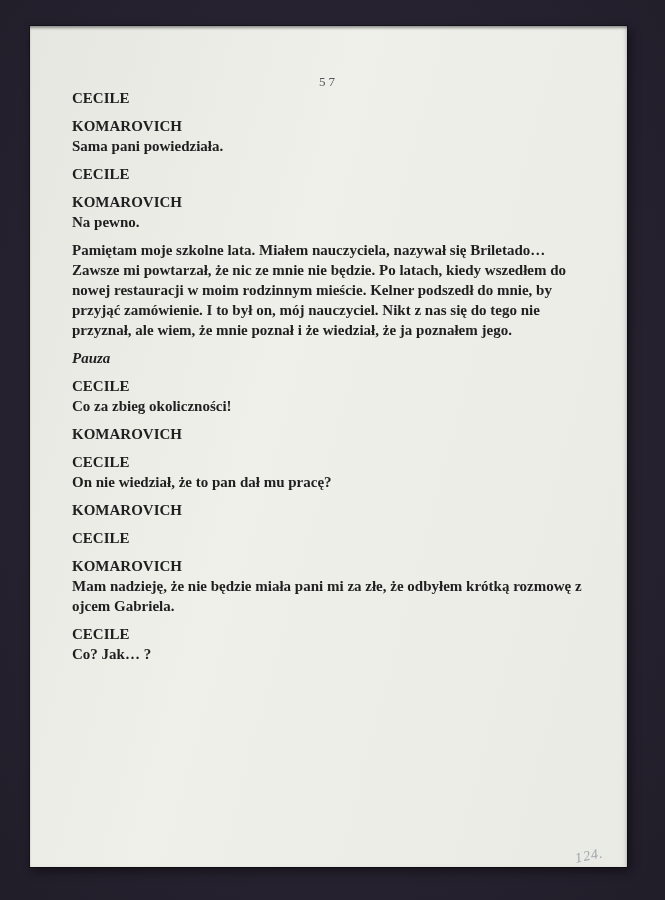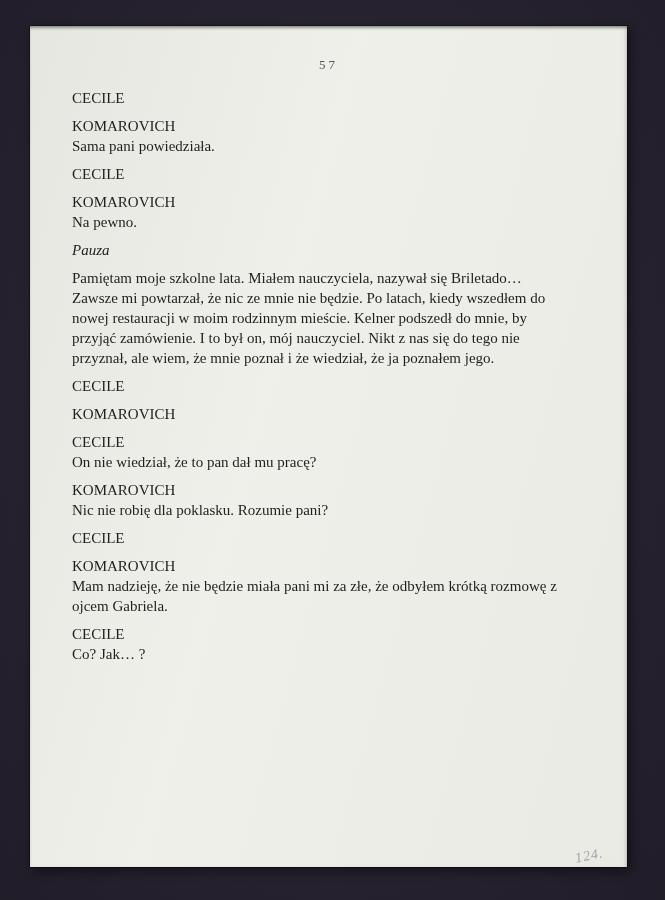--- a/index.html
+++ b/index.html
@@ -24,33 +24,34 @@
     background:var(--paper);
     background-image:linear-gradient(105deg, rgba(0,0,0,0.035), rgba(255,255,255,0.04) 40%, rgba(0,0,0,0.02));
     box-shadow:
       0 0 0 1px rgba(0,0,0,0.35),
       3px 4px 10px rgba(0,0,0,0.45),
       inset 0 3px 3px -1px rgba(0,0,0,0.38),
       inset -3px 0 5px -2px rgba(0,0,0,0.14);
   }
   .page-number{
     position:absolute;
-    top:31px; left:0; width:100%;
+    top:48px; left:0; width:100%;
     text-align:center;
     font-size:13px;
     letter-spacing:3px;
     color:var(--ink-light);
   }
   .script-blocks{
     position:absolute;
     left:42px; top:62px;
     width:548px;
     color:var(--ink);
     font-size:15px;
     line-height:20px;
+    font-weight:bold;
   }
   .block{margin-bottom:8px;}
   .speaker{white-space:pre-line;}
   .lines{white-space:pre-line;}
   .block.stage .lines{font-style:italic;}
   .handwritten{
     position:absolute;
     left:545px; top:822px;
     font-size:14px;
     font-style:italic;
@@ -73,43 +74,43 @@
         <div class="speaker">KOMAROVICH</div>
         <div class="lines">Sama pani powiedziała.</div>
       </div>
       <div class="block dialogue">
         <div class="speaker">CECILE</div>
       </div>
       <div class="block dialogue">
         <div class="speaker">KOMAROVICH</div>
         <div class="lines">Na pewno.</div>
       </div>
-      <div class="block stage">
-        <div class="lines">Pauza</div>
-      </div>
       <div class="block monologue">
         <div class="lines">Pamiętam moje szkolne lata. Miałem nauczyciela, nazywał się Briletado…
 Zawsze mi powtarzał, że nic ze mnie nie będzie. Po latach, kiedy wszedłem do
 nowej restauracji w moim rodzinnym mieście. Kelner podszedł do mnie, by
 przyjąć zamówienie. I to był on, mój nauczyciel. Nikt z nas się do tego nie
 przyznał, ale wiem, że mnie poznał i że wiedział, że ja poznałem jego.</div>
       </div>
+      <div class="block stage">
+        <div class="lines">Pauza</div>
+      </div>
       <div class="block dialogue">
         <div class="speaker">CECILE</div>
+        <div class="lines">Co za zbieg okoliczności!</div>
       </div>
       <div class="block dialogue">
         <div class="speaker">KOMAROVICH</div>
       </div>
       <div class="block dialogue">
         <div class="speaker">CECILE</div>
         <div class="lines">On nie wiedział, że to pan dał mu pracę?</div>
       </div>
       <div class="block dialogue">
         <div class="speaker">KOMAROVICH</div>
-        <div class="lines">Nic nie robię dla poklasku. Rozumie pani?</div>
       </div>
       <div class="block dialogue">
         <div class="speaker">CECILE</div>
       </div>
       <div class="block dialogue">
         <div class="speaker">KOMAROVICH</div>
         <div class="lines">Mam nadzieję, że nie będzie miała pani mi za złe, że odbyłem krótką rozmowę z
 ojcem Gabriela.</div>
       </div>
       <div class="block dialogue">

